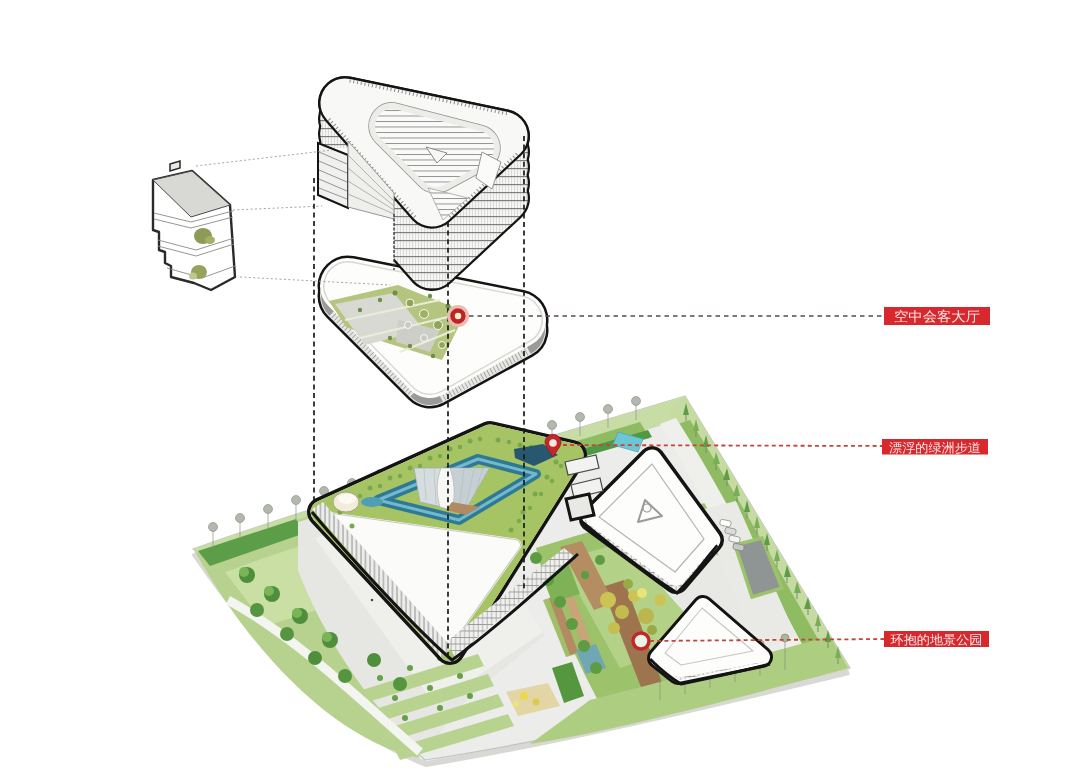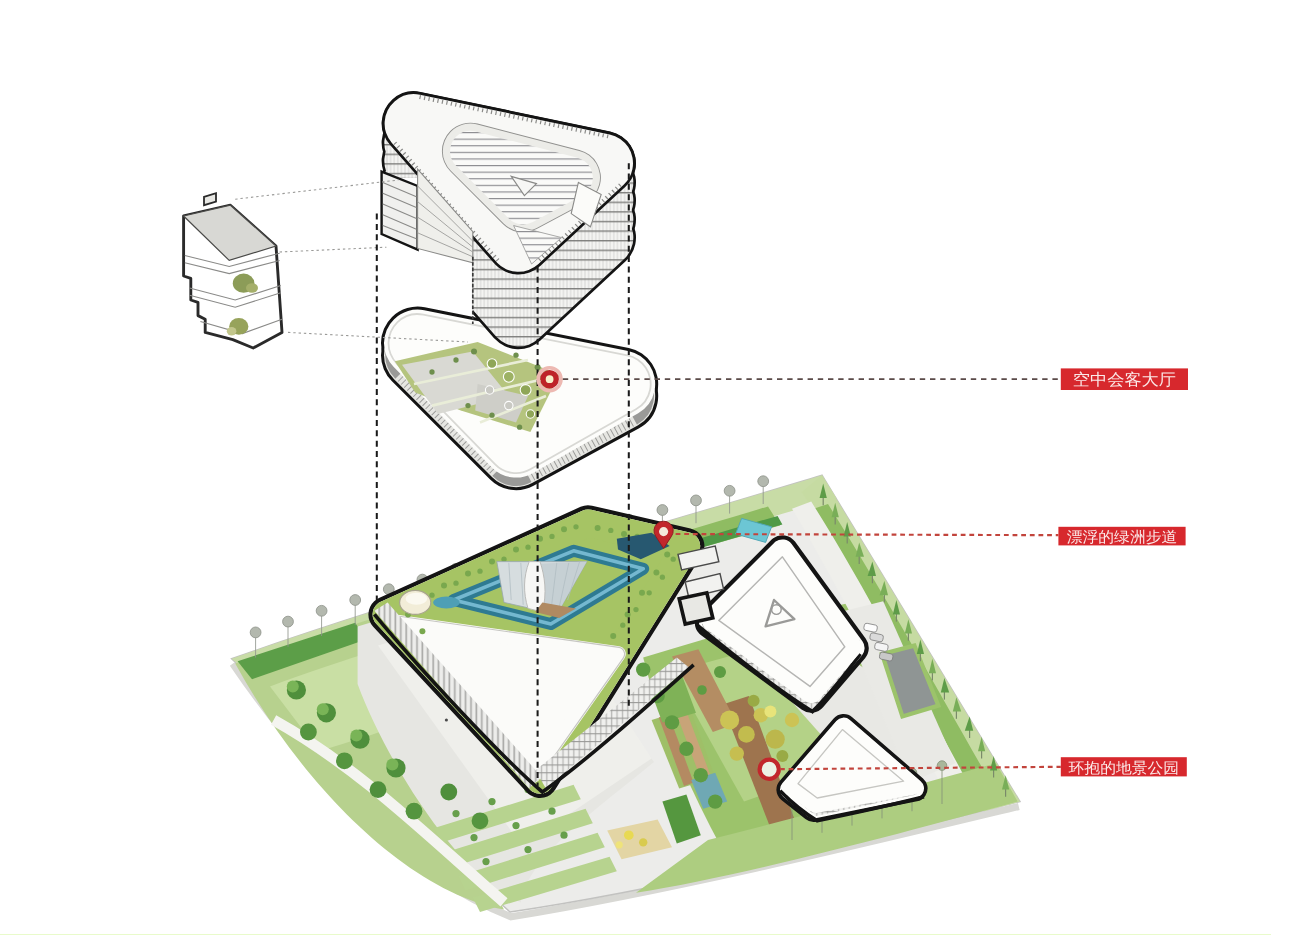--- a/index.html
+++ b/index.html
@@ -1,16 +1,16 @@
 <!DOCTYPE html>
 <html><head>
 <meta charset="utf-8">
 <style>
 html,body{margin:0;padding:0;background:#fff;}
-#wrap{width:1080px;height:779px;position:relative;background:#bef264;overflow:hidden;font-family:"Liberation Sans", sans-serif;}
+#wrap{width:1080px;height:779px;position:relative;background:#22c55e;overflow:hidden;font-family:"Liberation Sans", sans-serif;}
 </style>
 </head>
 <body>
 <div id="wrap">
 <svg width="1080" height="779" viewBox="0 0 1080 779" xmlns="http://www.w3.org/2000/svg">
 <defs>
 <pattern id="patFac" width="3" height="8" patternUnits="userSpaceOnUse">
   <rect width="3" height="8" fill="#F4F4F2"></rect>
   <line x1="1.5" y1="0" x2="1.5" y2="8" stroke="#C9C9C7" stroke-width="0.6"></line>
   <line x1="0" y1="0.6" x2="3" y2="0.6" stroke="#7E7E7C" stroke-width="1.15"></line>

